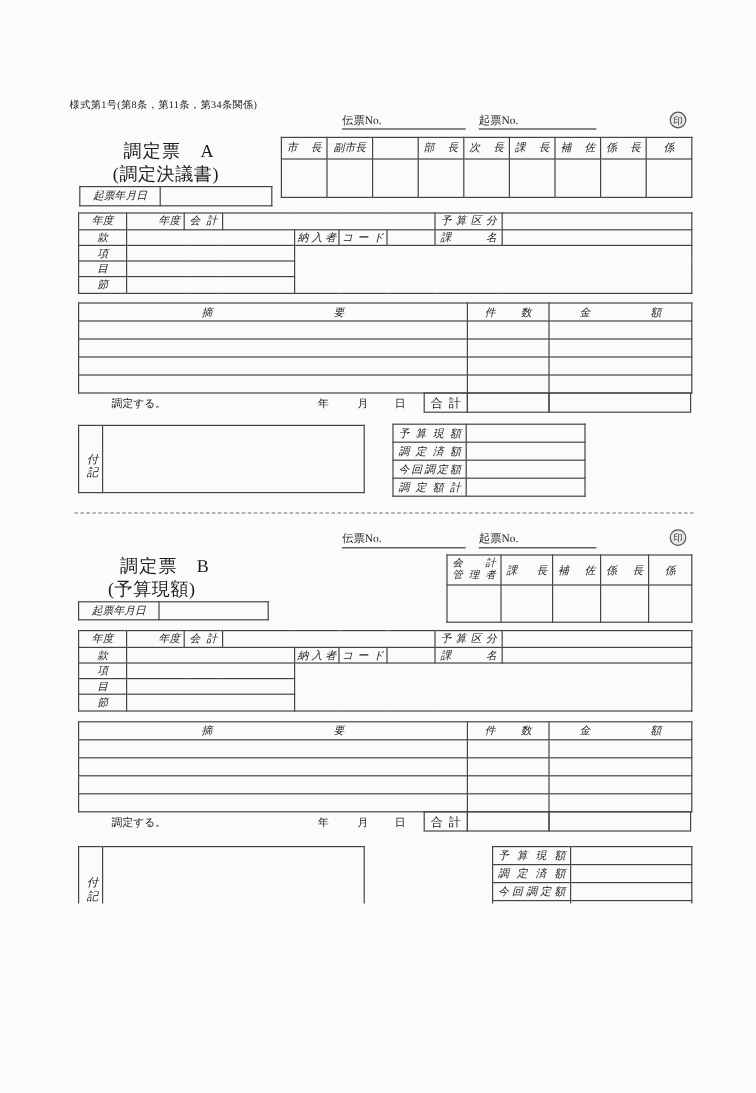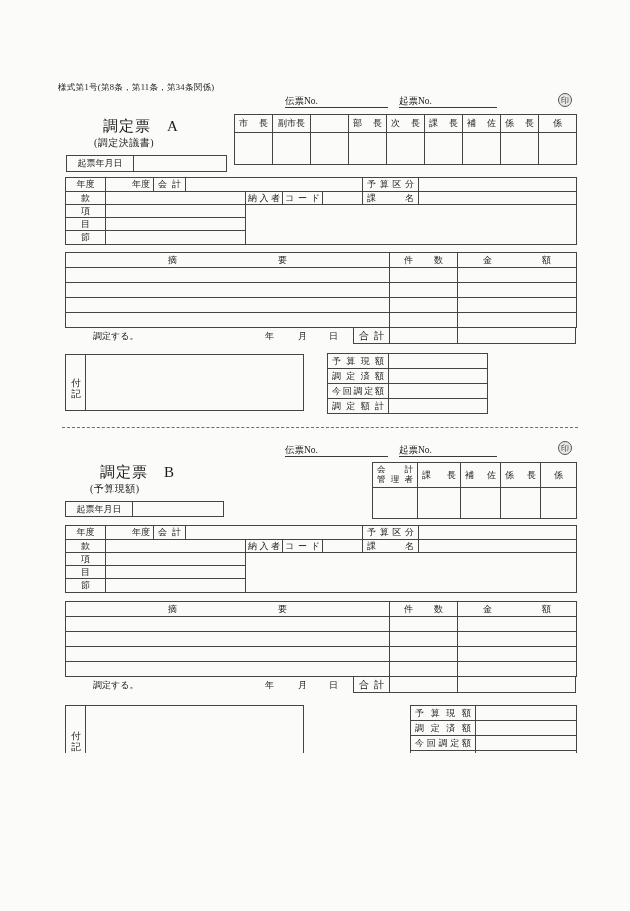--- a/index.html
+++ b/index.html
@@ -4,30 +4,30 @@
 <style>
   * { margin:0; padding:0; box-sizing:border-box; }
   html,body { width:630px; height:911px; }
   body {
     background:#fbfbfa;
     font-family:"Liberation Serif","DejaVu Serif",serif;
     color:#1b1b1b;
   }
   .sheet { position:relative; width:630px; height:753px; overflow:hidden; }
   .abs { position:absolute; }
-  table { border-collapse:collapse; table-layout:fixed; }
+  table { border-collapse:collapse; table-layout:fixed;font-style:italic; }
   td,th { border:1px solid #454545; font-weight:normal; font-size:9px; line-height:1.15; padding:0; color:#1b1b1b; vertical-align:middle; }
   .lbl { text-align:center; }
   .jst { text-align:justify; text-align-last:justify; padding:0 4px; }
   .ctr { text-align:center; text-align-last:center; }
   .rgt { text-align:right; padding-right:3px; }
   .blank { background:transparent; }
   .formlabel { font-size:8.5px; letter-spacing:0.3px; }
   .titletxt { font-size:15px; letter-spacing:1px; }
-  .subtitletxt { font-size:10px; letter-spacing:0.5px; }
+  .subtitletxt { font-size:15px; letter-spacing:0.5px; }
   .ufld { position:absolute; border-bottom:1px solid #3a3a3a; height:13px; font-size:9.5px; line-height:12px; }
   .seal { position:absolute; width:14px; height:14px; border:1.5px solid #555; border-radius:50%; background:#e9e8e6;
           display:flex; align-items:center; justify-content:center; font-size:8px; color:#3c3c3c; }
   .vcell { text-align:center; vertical-align:middle; }
   .vtext { writing-mode:vertical-rl; text-orientation:upright; letter-spacing:1.15em; display:inline-block; font-size:9.5px; }
   .box { position:absolute; border:1px solid #454545; }
   .totaltxt { position:absolute; font-size:9px; top:3px; }
   .dash { position:absolute; border-top:1px dashed #6e6e6e; height:0; }
   .hdr2line { font-size:8.5px; }
   .hdr2line span { display:block; text-align:justify; text-align-last:justify; padding:0 4px; }

